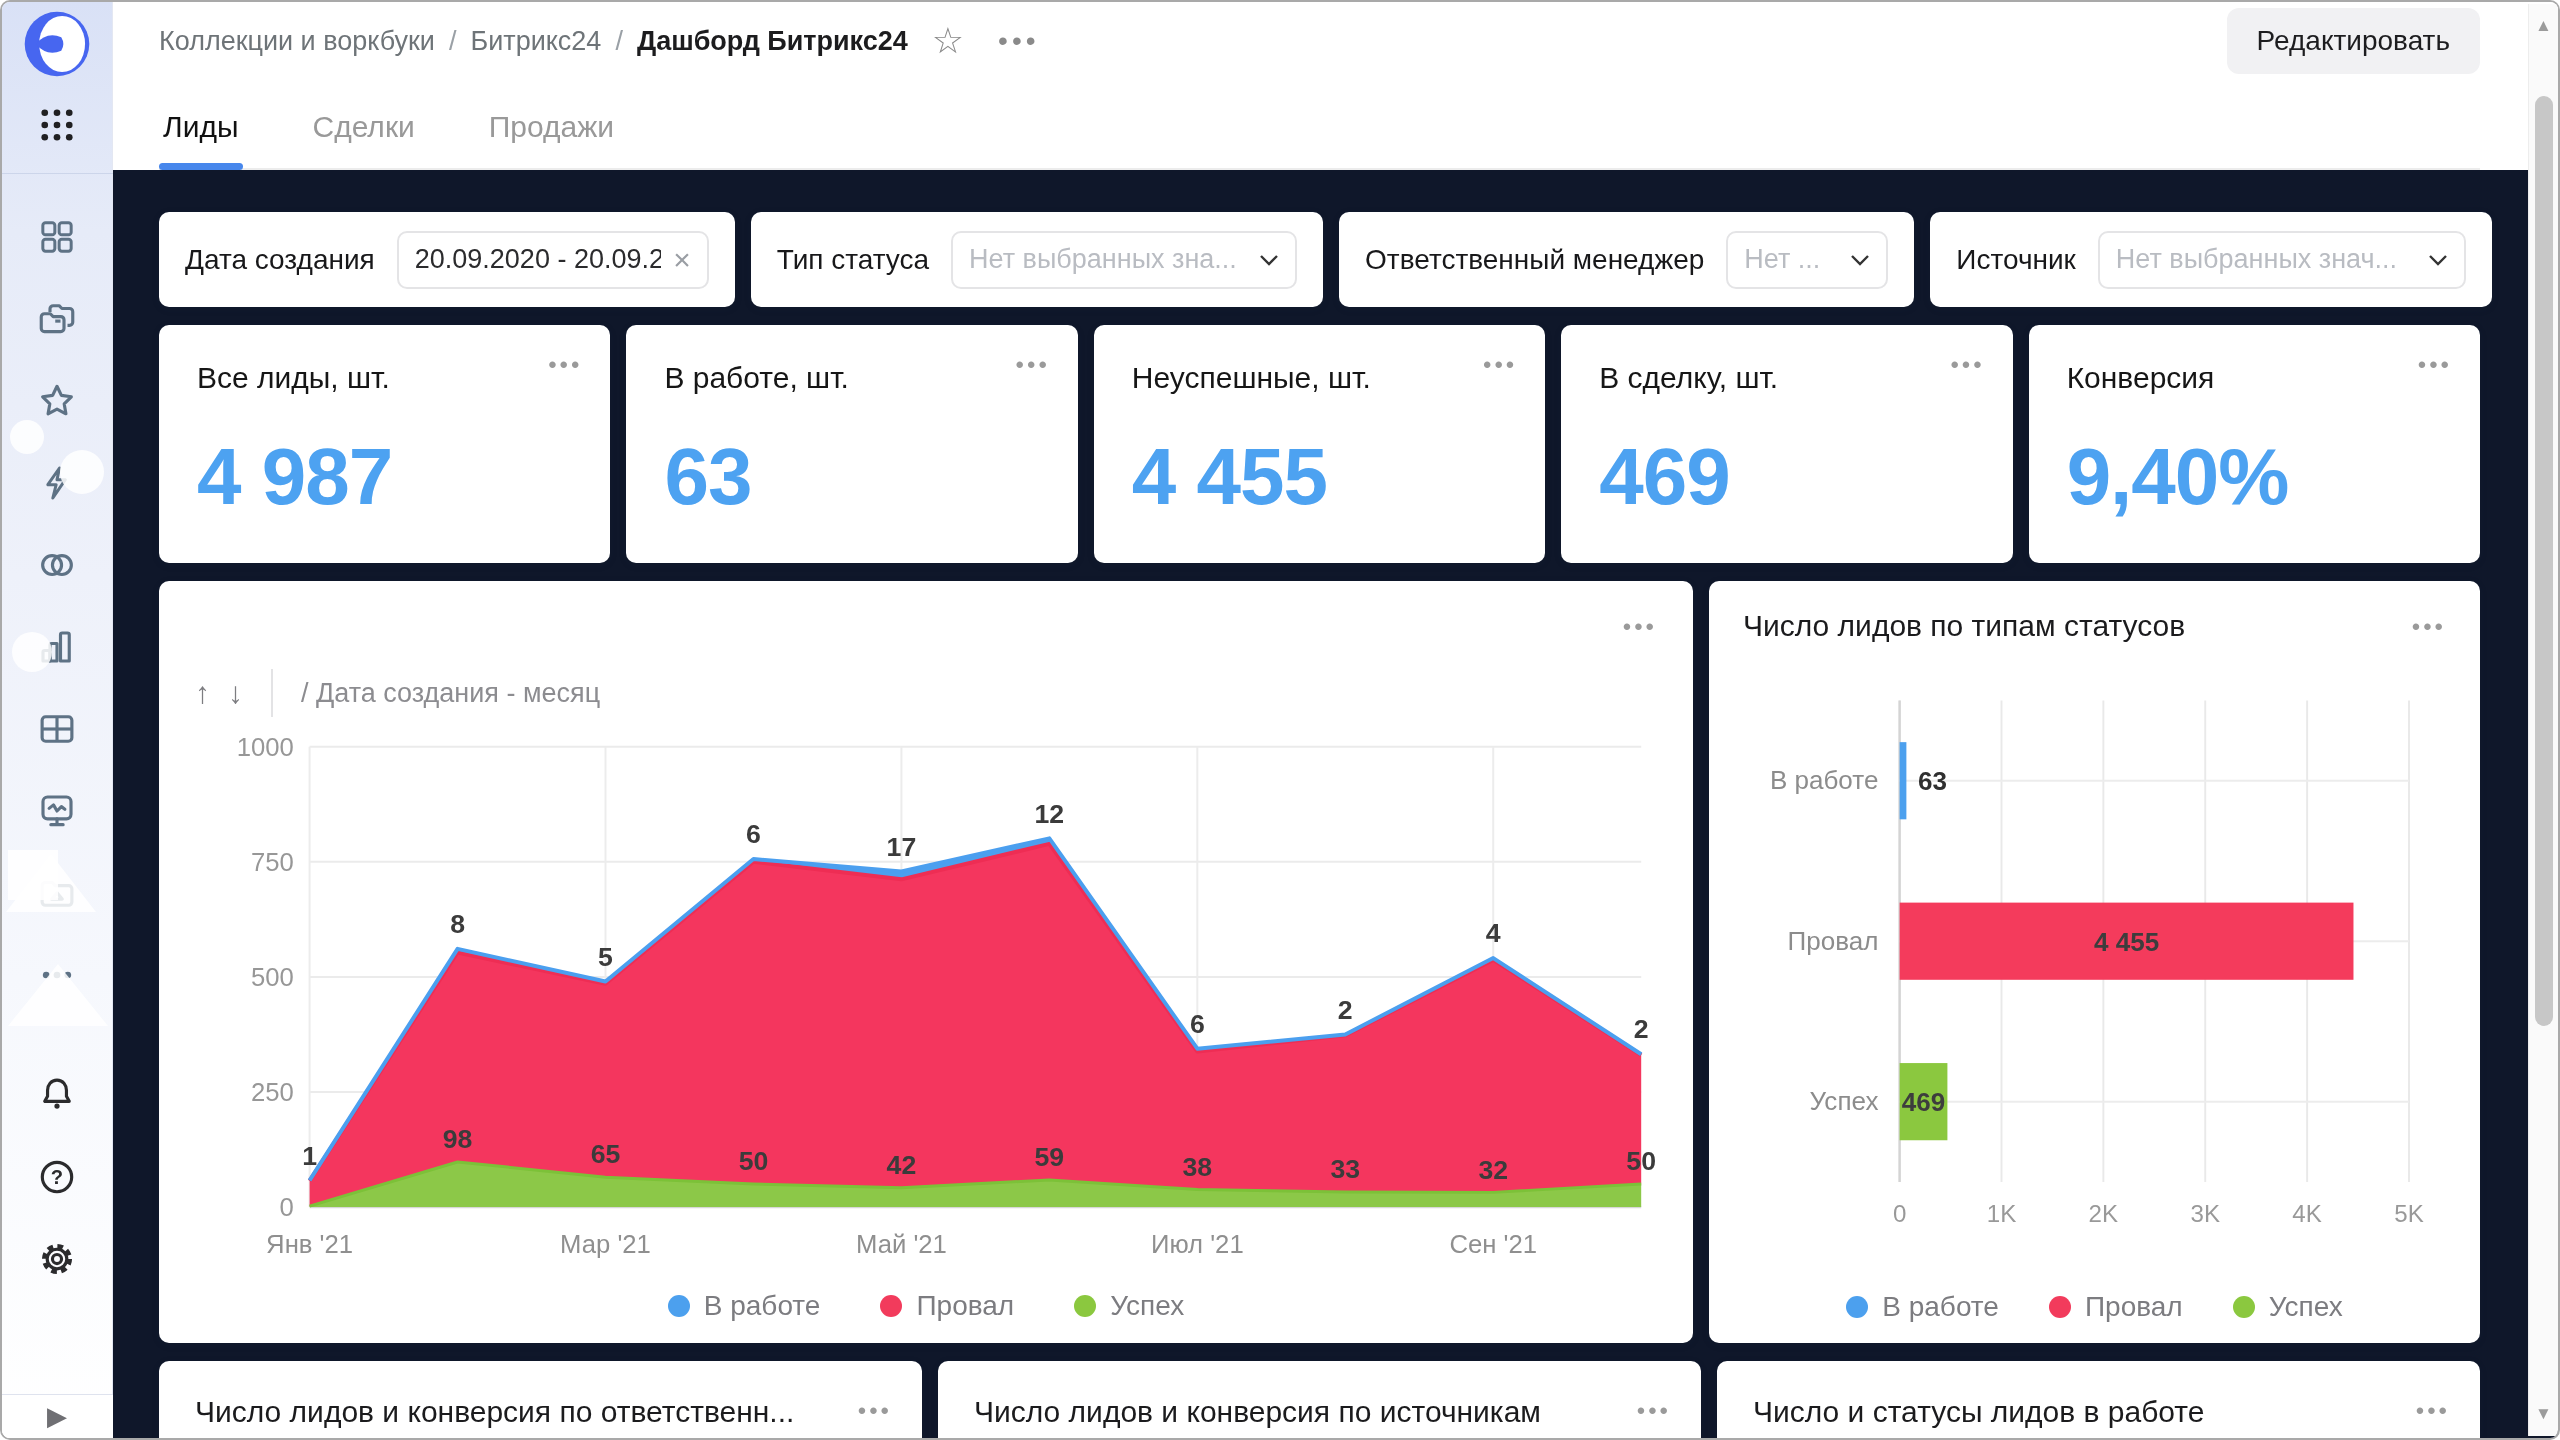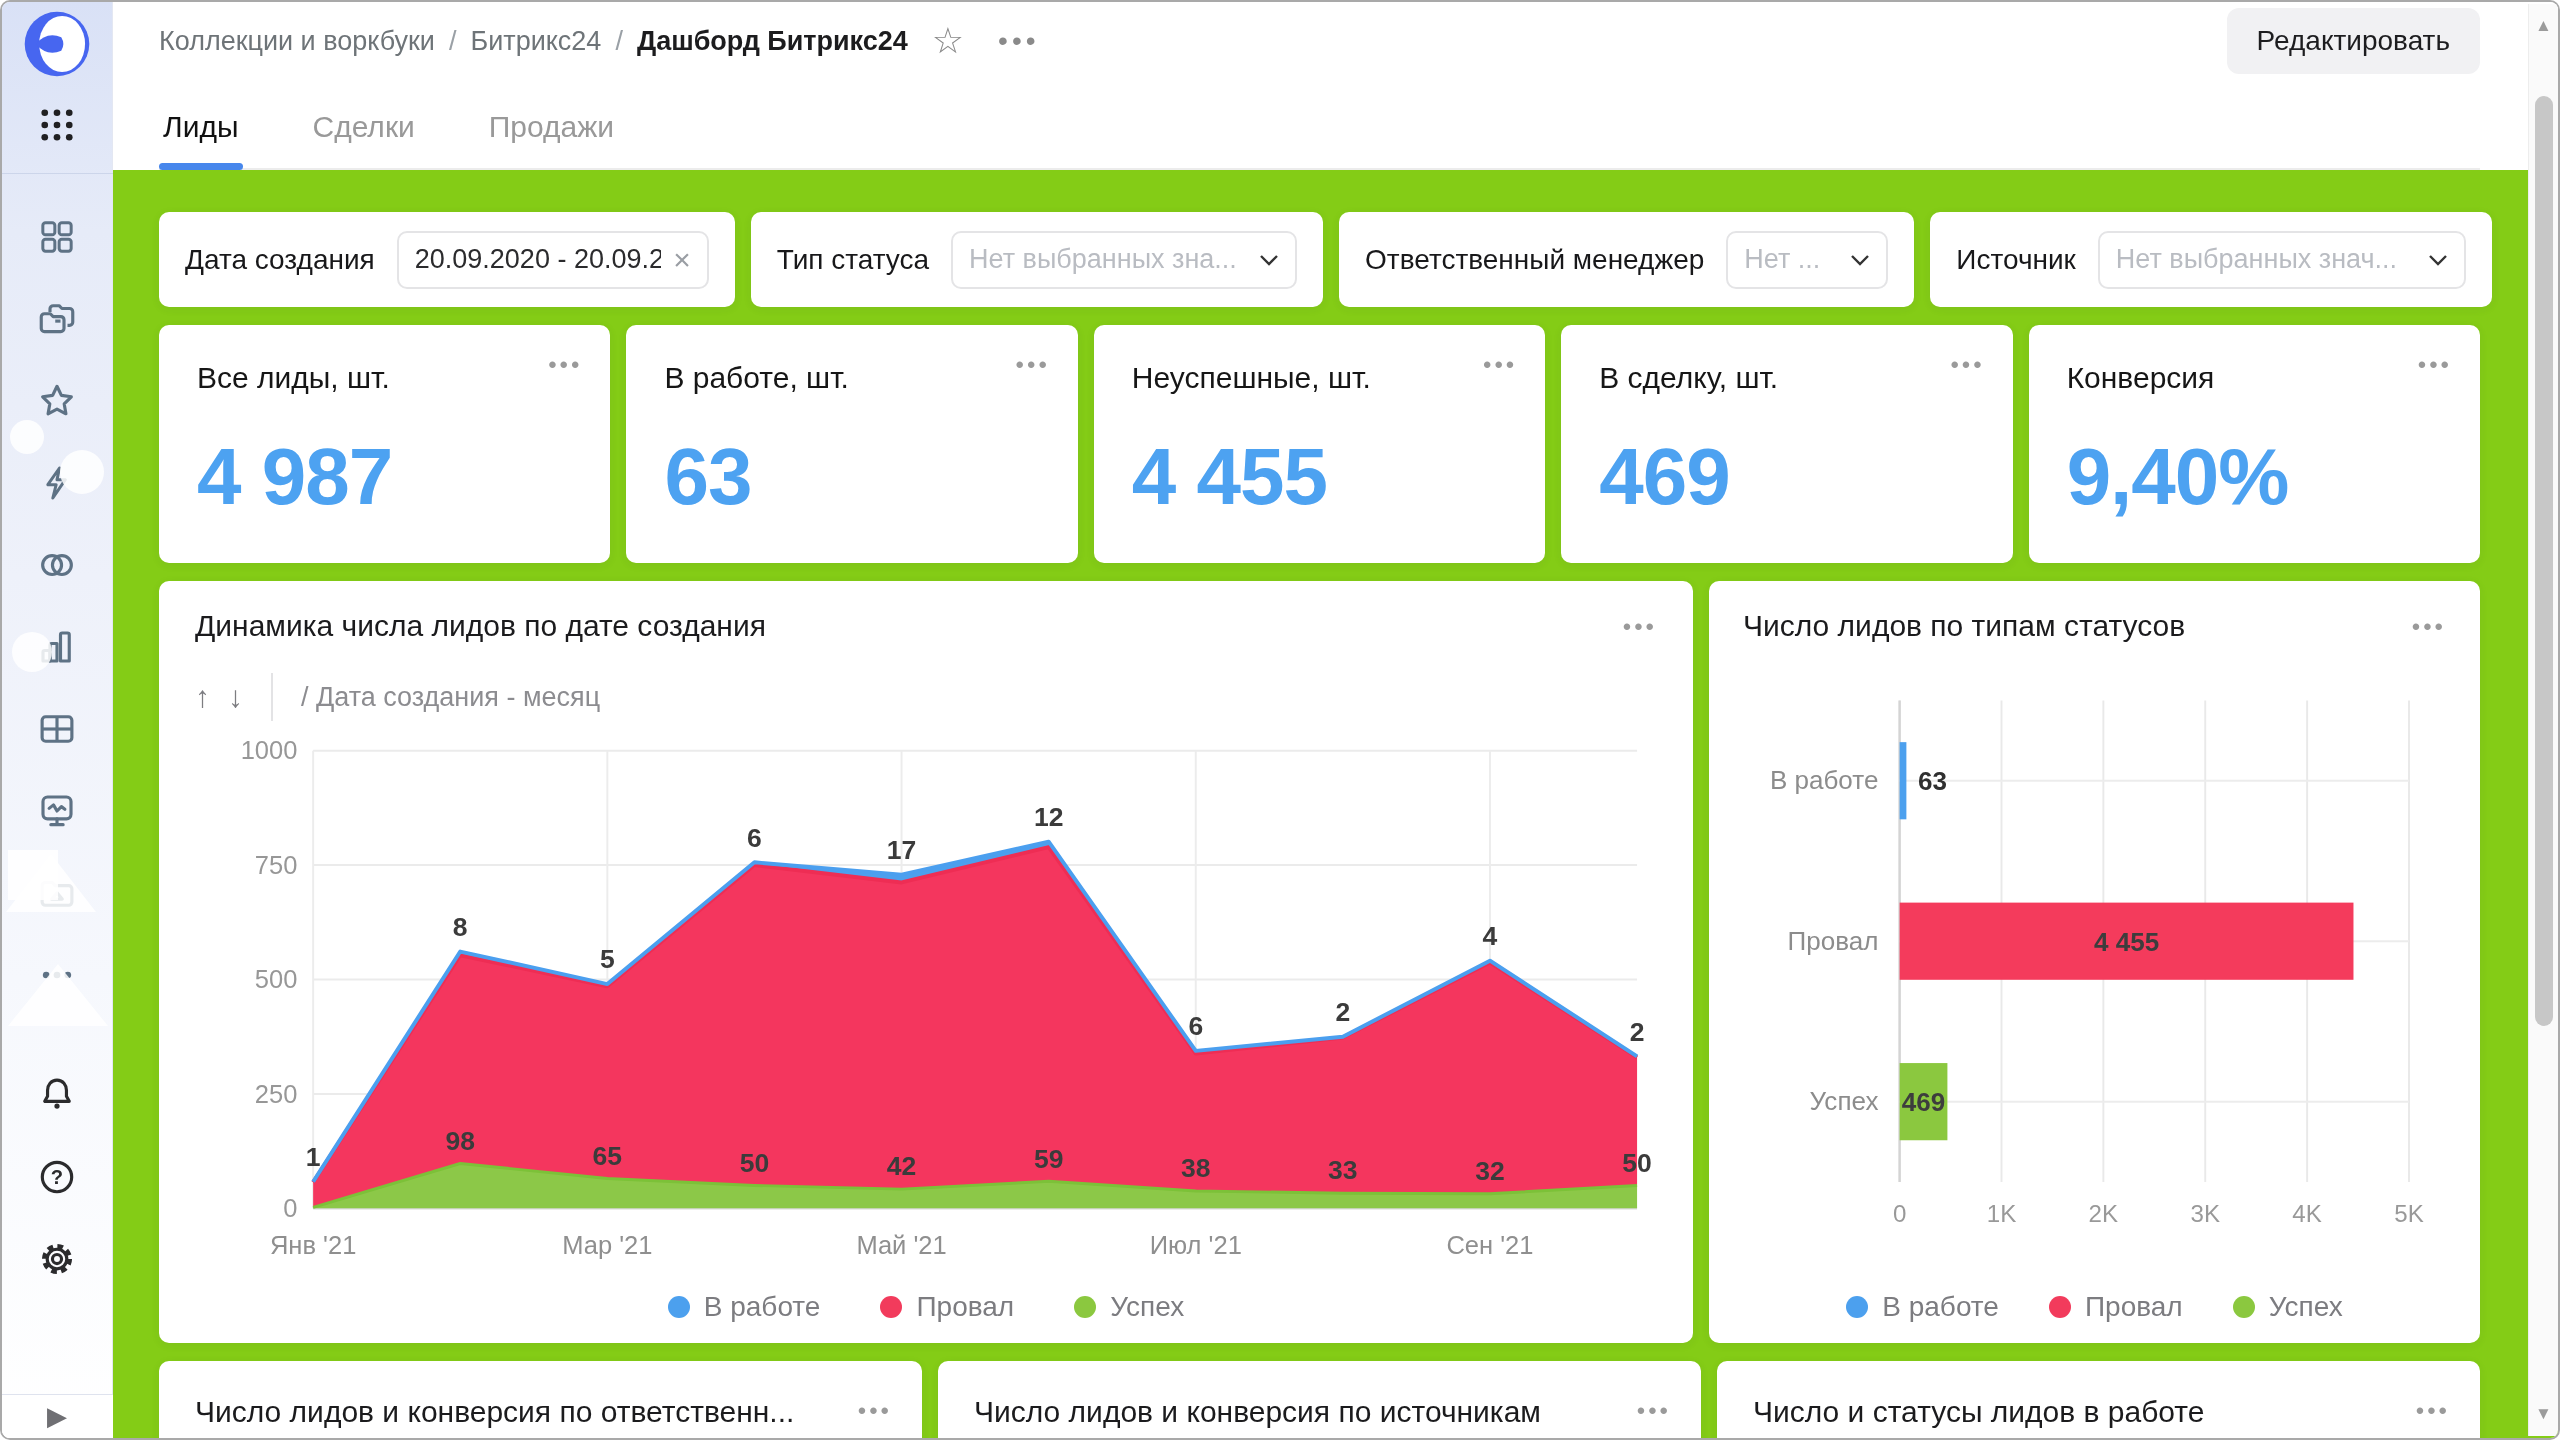--- a/index.html
+++ b/index.html
@@ -45,21 +45,21 @@
     font-size:28px; color:#1d1d1f; padding:17px 30px; cursor:pointer; font-family:inherit; }
 
   .tabbar { background:#fff; padding:14px 78px 0 46px; }
   .tabbar-inner { display:flex; gap:66px; border-bottom:2px solid #ececec; }
   .tab { position:relative; font-size:30px; color:#999; padding:16px 4px 24px; cursor:pointer;
     background:none; border:none; font-family:inherit; }
   .tab.active { color:#111; }
   .tab.active::after { content:""; position:absolute; left:0; right:0; bottom:-2px; height:7px;
     border-radius:4px; background:#4787EC; }
 
-  .content { flex:1; background:#84cc16; padding:42px 78px 0 46px; display:flex;
+  .content { flex:1; background:#0f172a; padding:42px 78px 0 46px; display:flex;
     flex-direction:column; gap:18px; overflow:hidden; }
 
   .card { background:#fff; border-radius:10px; box-shadow:0 2px 10px rgba(40,50,70,.07); }
 
   
   .filters-row { display:flex; gap:16px; }
   .filter-card { flex:1; height:95px; display:flex; align-items:center; gap:22px; padding:0 26px; }
   .filter-label { font-size:28px; color:#18181a; font-weight:500; white-space:nowrap; }
   .control { border:2px solid #e4e4e6; border-radius:10px; height:58px; display:flex;
     align-items:center; padding:0 16px; gap:12px; background:#fff; cursor:pointer; min-width:0; }
@@ -325,21 +325,20 @@
         <div class="card kpi-card">
           <button class="dots">•••</button>
           <div class="kpi-title">Конверсия</div>
           <div class="kpi-value">9,40%</div>
         </div>
       </div>
 
       <div class="charts-row">
         <section class="card chart-card">
           <div class="card-head">
-            <span class="card-title">Динамика числа лидов по дате создания</span>
             <button class="dots">•••</button>
           </div>
           <div class="sortbar">
             <button class="sort-arrow">↑</button>
             <button class="sort-arrow">↓</button>
             <span class="sort-div"></span>
             <span class="sort-field">/ Дата создания - месяц</span>
           </div>
           <svg id="areaChart" class="chart-svg" viewBox="0 0 1480 560">
               <text x="100" y="495" text-anchor="end" font-size="26" fill="#979797">0</text>

